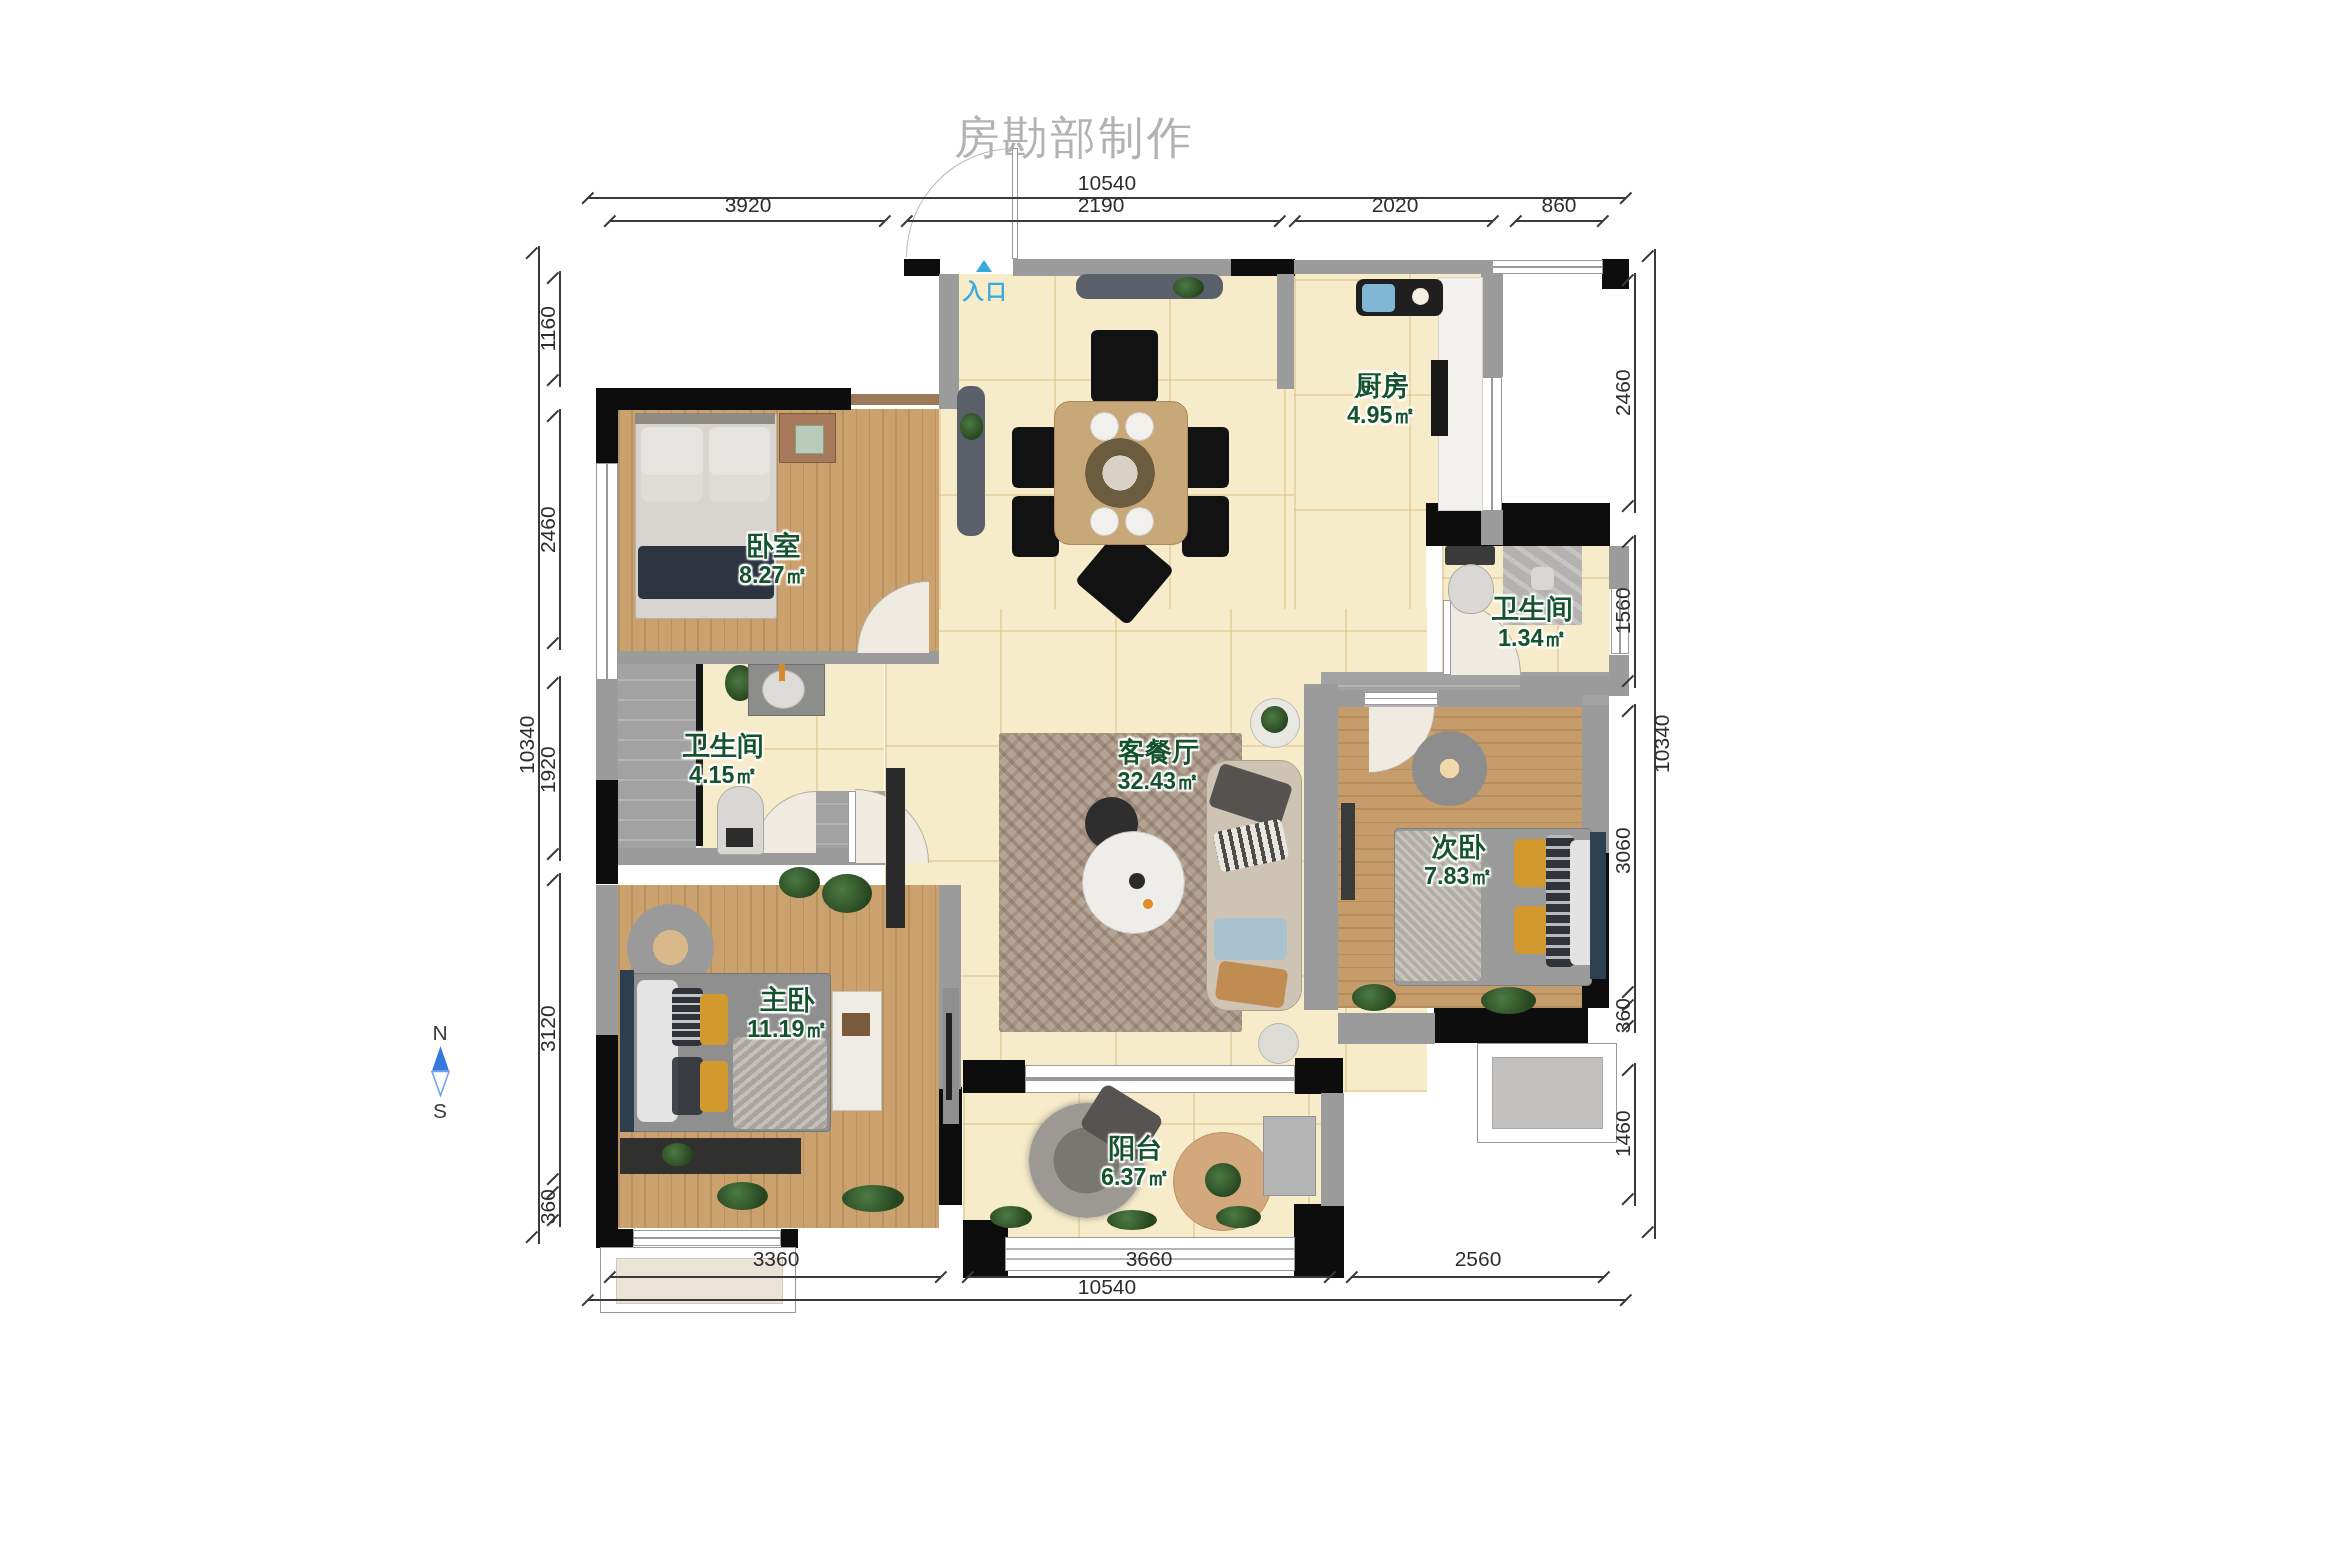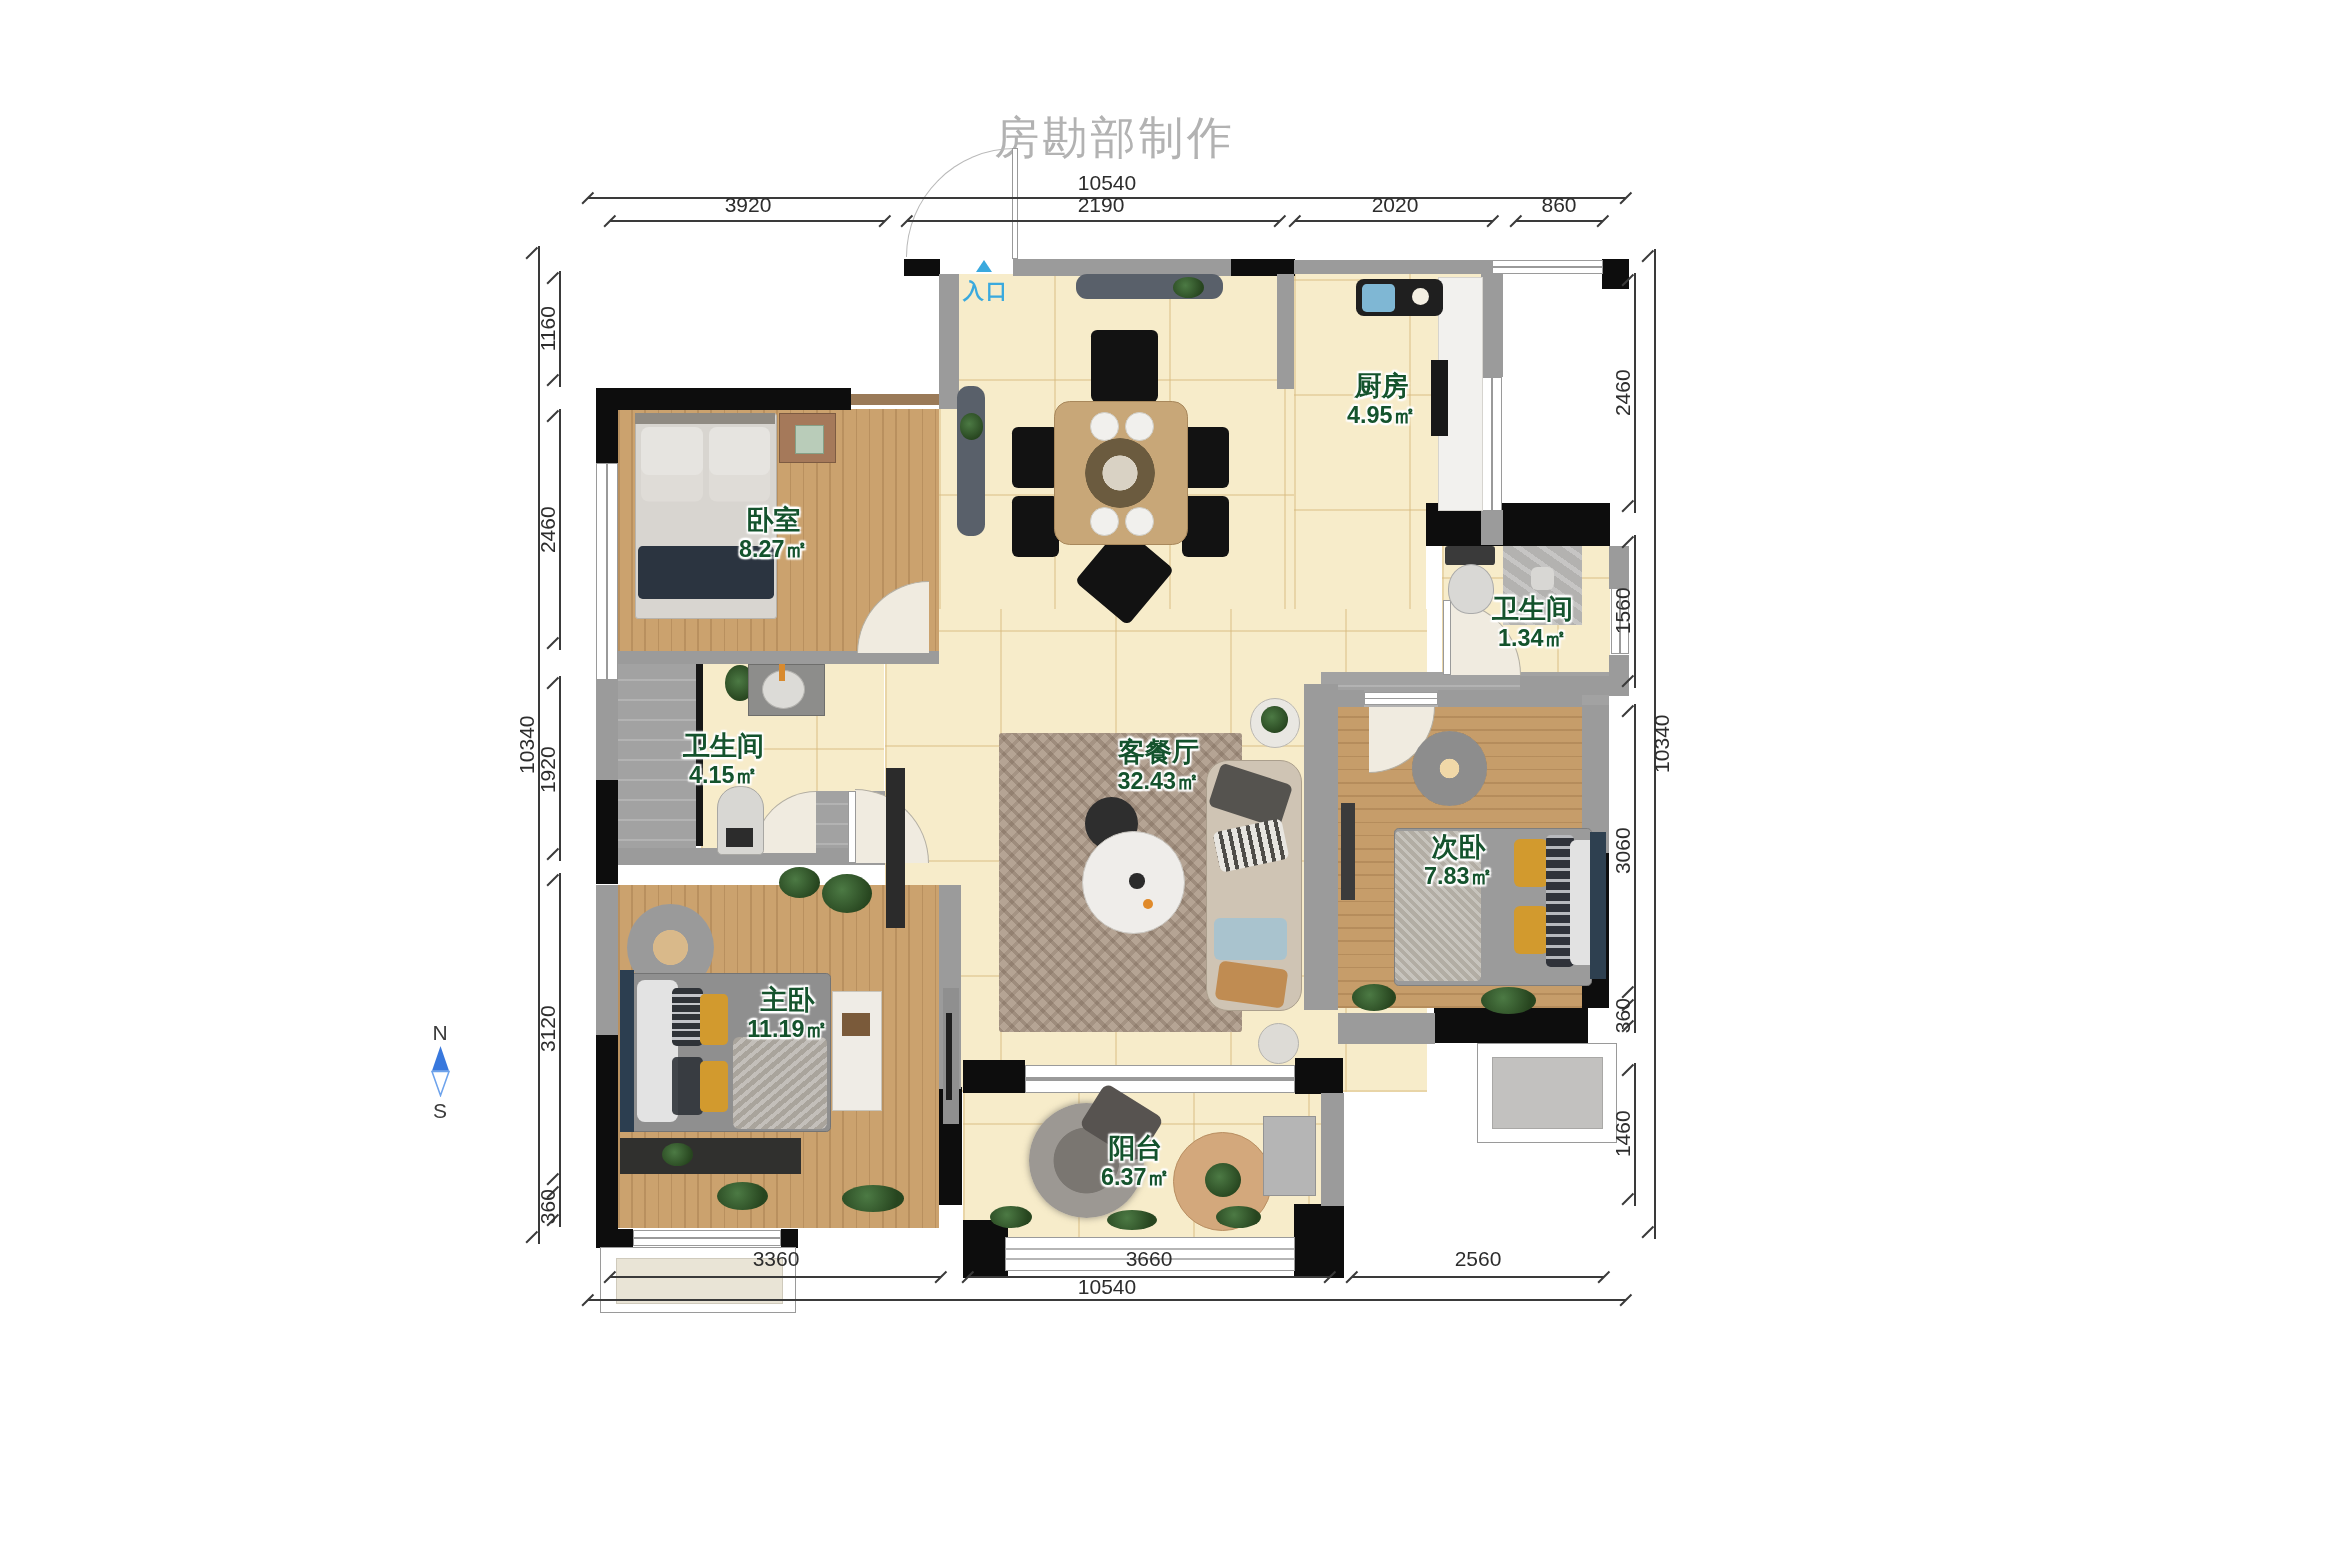--- a/index.html
+++ b/index.html
@@ -1,20 +1,20 @@
 <!DOCTYPE html>
 <html style="font-size:12.5px"><head>
 <meta charset="utf-8">
 <style>
   html,body{margin:0;padding:0;background:#fff;}
   #stage{position:relative;width:2342px;height:1562px;background:#ffffff;overflow:hidden;
          font-family:"Liberation Sans","DejaVu Sans",sans-serif;}
   .abs{position:absolute;}
   
-  #title{left:873px;top:108px;width:483px;text-align:center;font-size:45px;
+  #title{left:833px;top:108px;width:483px;text-align:center;font-size:45px;
          color:#b2b2b2;letter-spacing:3.1px;font-weight:500;}
   
   .dh{height:0;border-top:2.3px solid #3a3a3a;}
   .dv{width:0;border-left:2.3px solid #3a3a3a;}
   .dh::before,.dh::after,.dv::before,.dv::after{
      content:"";position:absolute;width:1.6px;height:15.6px;background:#3a3a3a;
      transform:rotate(45deg);}
   .dh::before{left:-0.8px;top:-8.6px;} .dh::after{right:-0.8px;top:-8.6px;}
   .dv::before{left:-8.6px;top:-0.8px;} .dv::after{left:-8.6px;bottom:-0.8px;}
   .dlab{font-size:21px;color:#2d2d2d;text-align:center;white-space:nowrap;}
@@ -242,21 +242,21 @@
 
   <div class="abs circ" style="left:1029px;top:1103px;width:115px;height:115px;background:radial-gradient(circle,#7a7671 0 40%,#9c9893 41% 100%);box-shadow:0 0 7.8px rgba(90,86,80,.6)"></div>
   <div class="abs" style="left:1087px;top:1097px;width:69px;height:51px;background:#575350;border-radius:7.8px;transform:rotate(32deg)"></div>
   <div class="abs circ" style="left:1173px;top:1132px;width:97px;height:97px;background:#d3a87c;border:1.6px solid #b98f62"></div>
   <div class="abs plant" style="left:1205px;top:1163px;width:36px;height:34px"></div>
   <div class="abs" style="left:1263px;top:1116px;width:51px;height:78px;background:#b5b5b5;border:0.8px solid #939393"></div>
   <div class="abs plant" style="left:990px;top:1206px;width:42px;height:22px"></div>
   <div class="abs plant" style="left:1107px;top:1210px;width:50px;height:20px"></div>
   <div class="abs plant" style="left:1216px;top:1206px;width:45px;height:22px"></div>
 
-  <div class="abs rlab" style="left:680px;top:505px">
+  <div class="abs rlab" style="left:680px;top:531px">
     <div class="rname">卧室</div>
     <div class="rarea">8.27㎡</div>
   </div>
   <div class="abs rlab" style="left:1288px;top:371px">
     <div class="rname">厨房</div>
     <div class="rarea">4.95㎡</div>
   </div>
   <div class="abs rlab" style="left:1439px;top:594px">
     <div class="rname">卫生间</div>
     <div class="rarea">1.34㎡</div>

